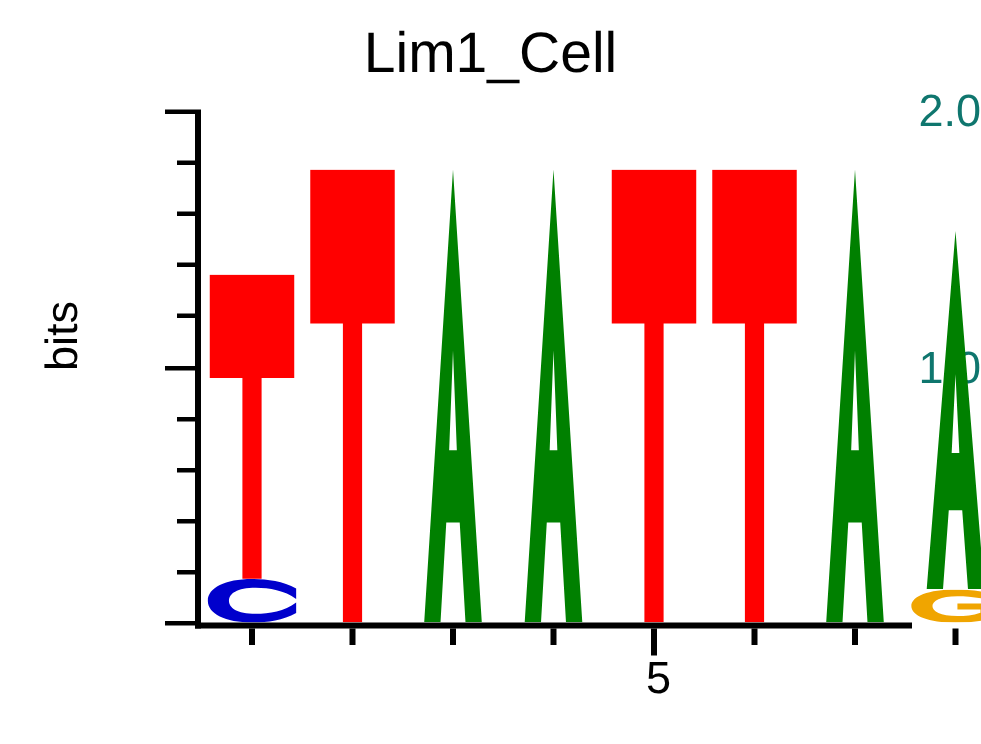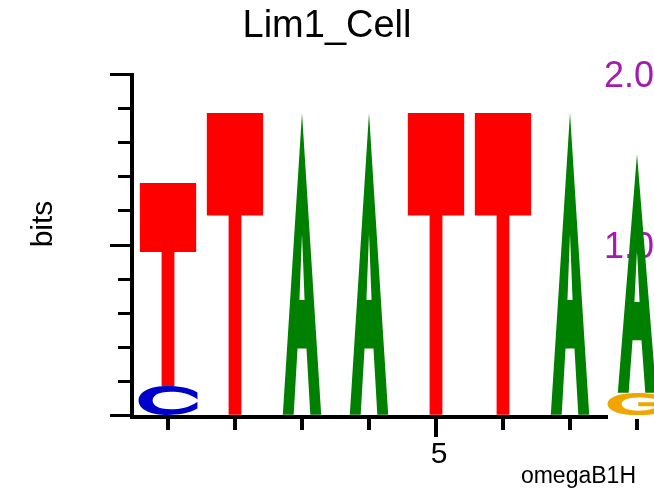--- a/index.html
+++ b/index.html
@@ -20,21 +20,21 @@
     position: absolute;
     left: 0; top: 0;
     width: 654px;
     height: 496px;
   }
 
   
   .chart-title {
     position: absolute;
     left: 0;
-    top: 0;
+    top: 12px;
     width: 654px;
     text-align: center;
     font-size: 38px;
     line-height: 48px;
     letter-spacing: 0px;
     color: #000000;
     white-space: nowrap;
   }
 
   
@@ -76,23 +76,23 @@
     height: 3px;
   }
   .ytick.major { left: 110px; width: 24px; }
   .ytick.minor { left: 118px; width: 16px; }
 
   .ytick-label {
     position: absolute;
     right: 0;
     width: 100px;
     text-align: right;
-    font-size: 36px;
+    font-size: 30px;
     line-height: 30px;
-    color: #a21caf;
+    color: #0f766e;
     white-space: nowrap;
   }
 
   .xtick {
     position: absolute;
     top: 419px;
     width: 4px;
     background: #000000;
   }
   .xtick.minor { height: 11px; }
@@ -251,14 +251,13 @@
           </svg>
         </div>
         <div class="glyph" title="G 0.13 bits" style="height: 22.165px;">
           <svg viewBox="0 0 100 100" preserveAspectRatio="none" aria-hidden="true">
             <path d="M96 22 C82 4 64 0 50 0 C22 0 4 20 4 50 C4 80 22 100 50 100 C70 100 86 92 96 78 L96 42 L52 42 L52 60 L76 60 L76 70 C68 78 60 80 52 80 C34 80 26 66 26 50 C26 34 34 20 52 20 C66 20 84 26 96 46 Z" fill="#F0A500" fill-rule="evenodd"></path>
           </svg>
         </div>
       </div>
     </div>
 
-  <div class="fineprint">omegaB1H</div>
 </div>
 
 </body></html>

